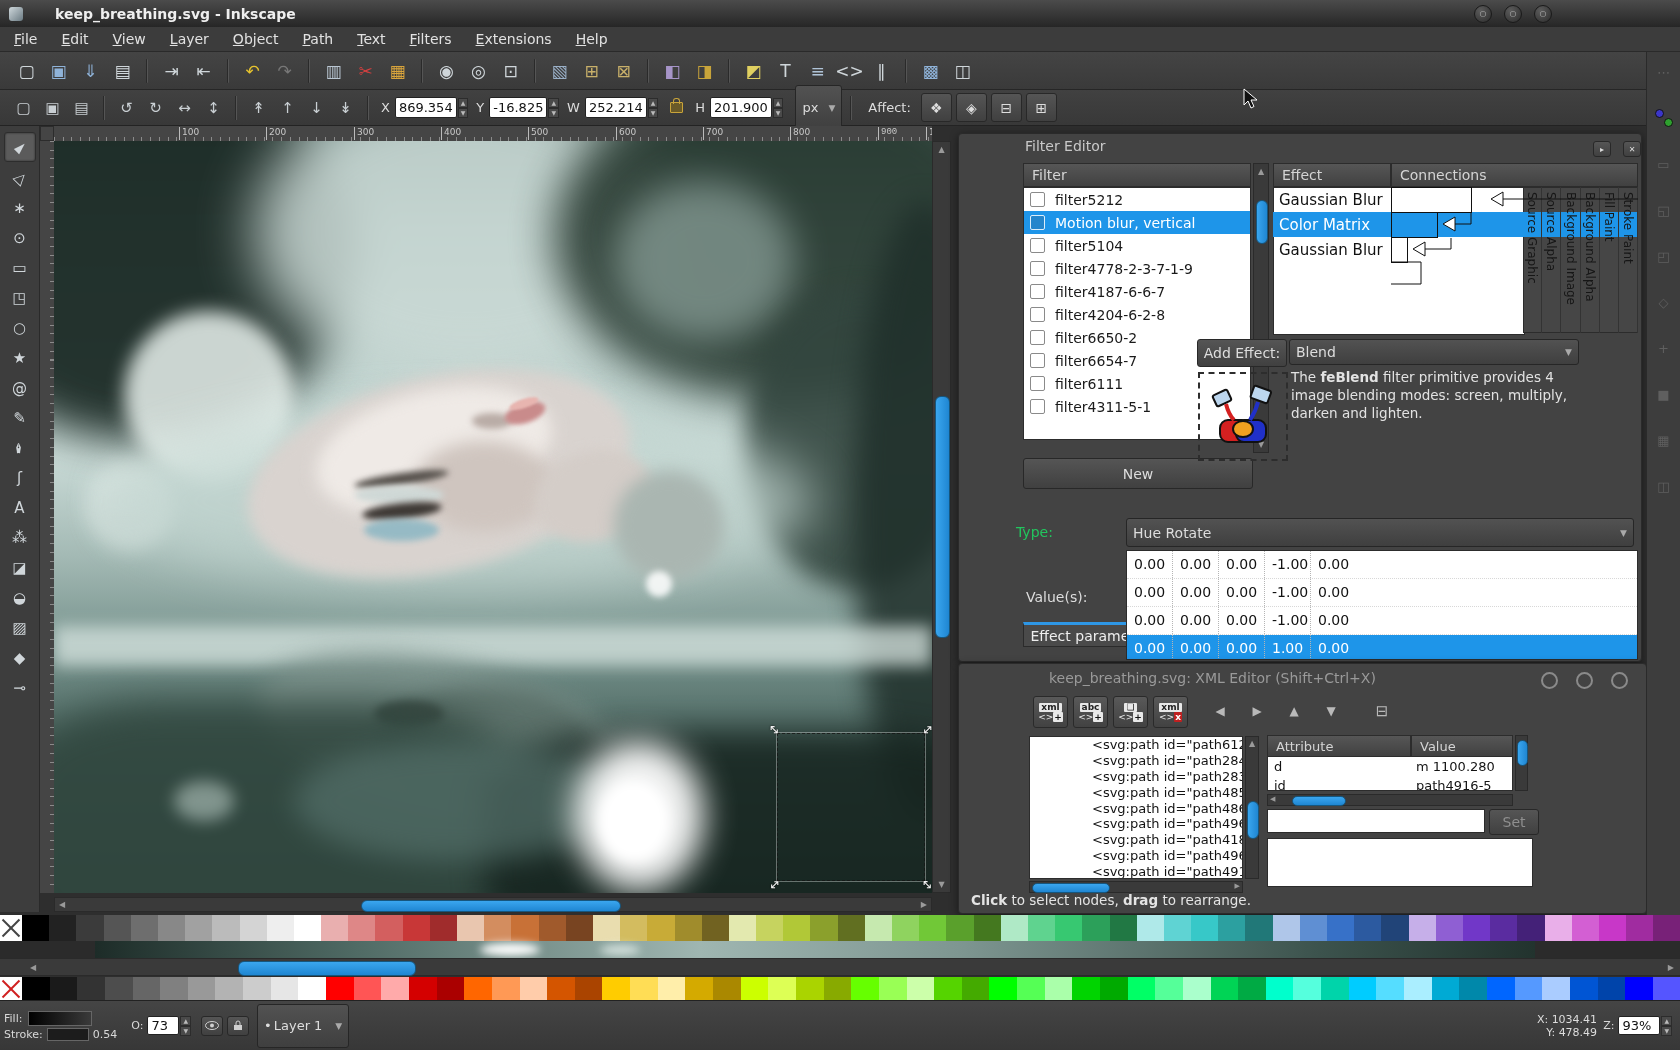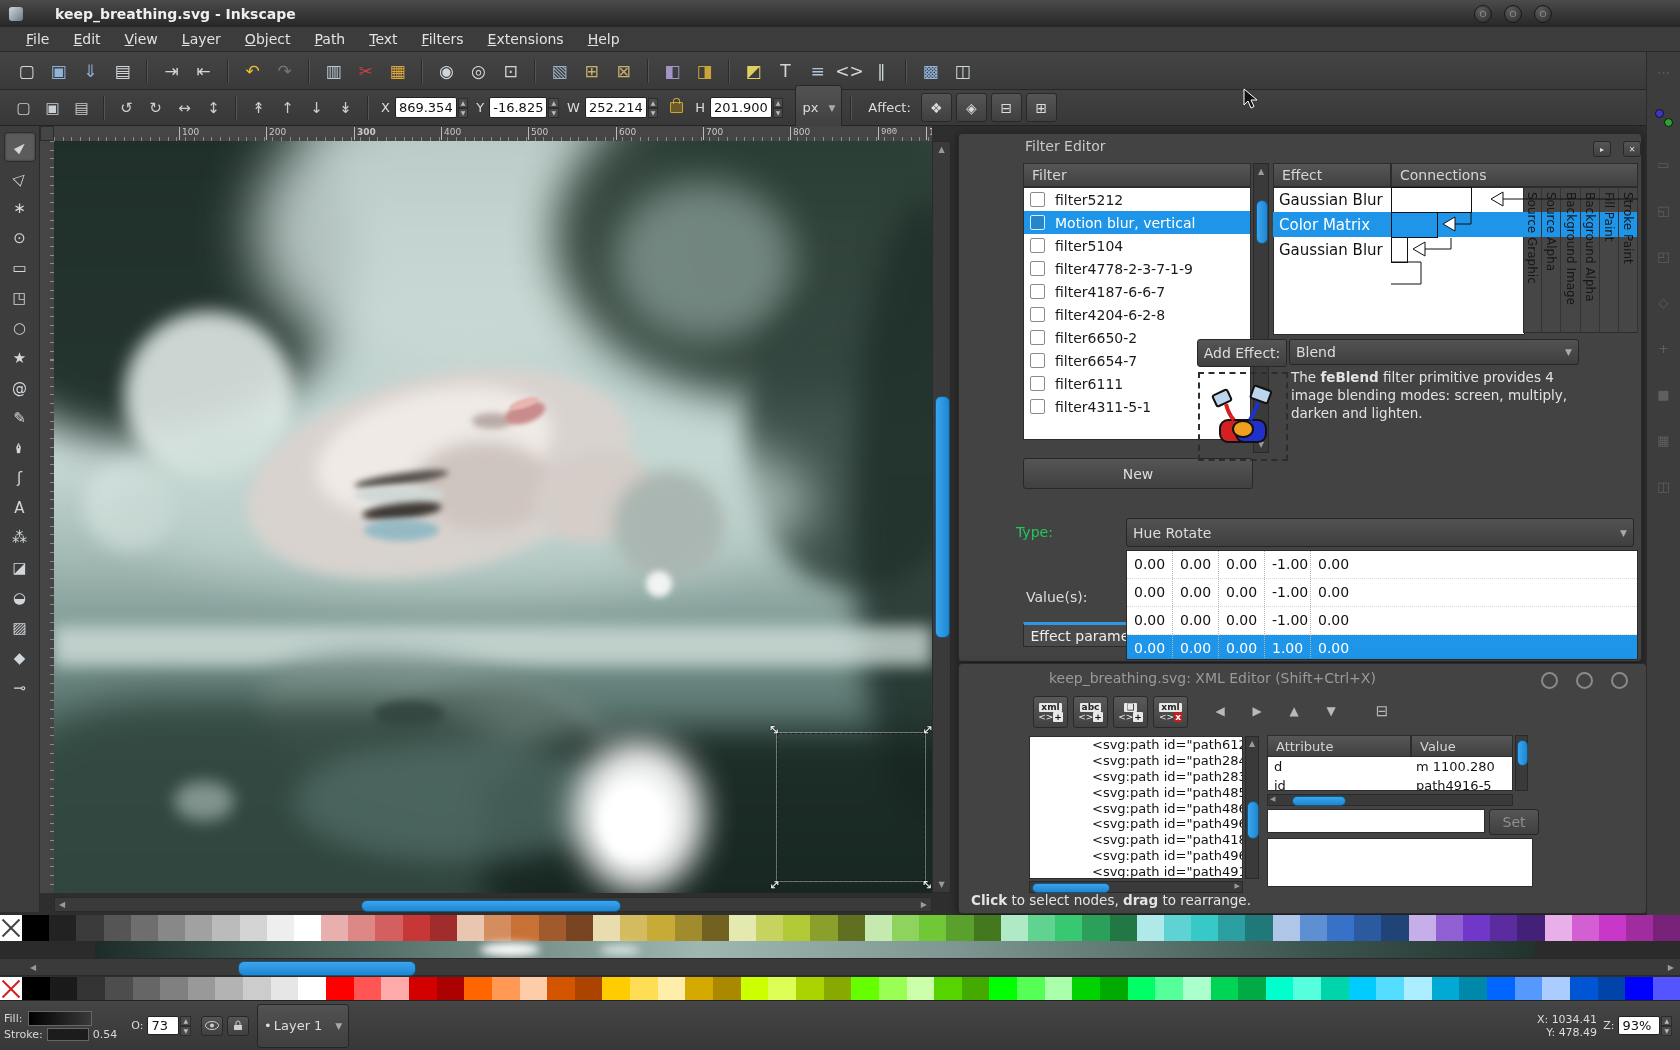--- a/index.html
+++ b/index.html
@@ -9,21 +9,21 @@
   .abs{position:absolute}
   
   .titlebar{left:0;top:0;width:1680px;height:27px;background:linear-gradient(#4b4b4b,#262626);
             border-bottom:1px solid #141414;display:flex;align-items:center}
   .titlebar .title{margin-left:32px;font-weight:bold;font-size:14px;color:#efefef}
   .winbtns{position:absolute;right:128px;top:5px;display:flex;gap:12px}
   .winbtn{width:16px;height:16px;border-radius:50%;background:radial-gradient(circle at 35% 30%,#5c5c5c,#2c2c2c);
           border:1px solid #1a1a1a;color:#bbb;font-size:8px;line-height:15px;text-align:center}
   .appicon{width:14px;height:14px;margin-left:9px;background:linear-gradient(135deg,#cfd8dc,#6a7a82);border-radius:3px}
   .menubar{left:0;top:27px;width:1680px;height:25px;background:#3c3c3c;border-bottom:1px solid #2a2a2a;
-           display:flex;align-items:center;padding-left:14px;box-sizing:border-box}
+           display:flex;align-items:center;padding-left:2px;box-sizing:border-box}
   .menu{padding:3px 12px;color:#e2e2e2;font-size:14px}
   .menu::first-letter{text-decoration:underline}
   
   .toolbar1{left:0;top:52px;width:1680px;height:38px;background:linear-gradient(#444,#3a3a3a);
             border-bottom:1px solid #262626;display:flex;align-items:center;padding-left:12px;box-sizing:border-box;gap:3px}
   .tbtn{width:29px;height:29px;border-radius:3px;display:flex;align-items:center;justify-content:center;
         font-size:17px;color:#cfd6da}
   .tsep{width:1px;height:24px;background:#2a2a2a;border-right:1px solid #555;margin:0 6px}
   .toolbar2{left:0;top:90px;width:1680px;height:36px;background:linear-gradient(#414141,#383838);
             border-bottom:1px solid #232323;display:flex;align-items:center;padding-left:10px;box-sizing:border-box;gap:2px}
@@ -425,21 +425,21 @@
     <div class="tool">
     <span>⊸</span>
     </div>
   </div>
 
 <div class="abs corner"></div>
 <div class="abs topruler">
 
 <span class="rlabel" style="left: 125px;">100</span>
     <span class="rlabel" style="left: 212px;">200</span>
-    <span class="rlabel" style="left: 300px; font-weight: bold;">300</span>
+    <span class="rlabel" style="left: 300px;">300</span>
     <span class="rlabel" style="left: 387px;">400</span>
     <span class="rlabel" style="left: 474px;">500</span>
     <span class="rlabel" style="left: 562px;">600</span>
     <span class="rlabel" style="left: 649px;">700</span>
     <span class="rlabel" style="left: 736px;">800</span>
     <span class="rlabel" style="left: 824px; font-family: Liberation Mono, monospace;">900</span>
     <span class="rlabel" style="left: 872px;">1000</span>
   </div>
 <div class="abs leftruler"></div>
 

